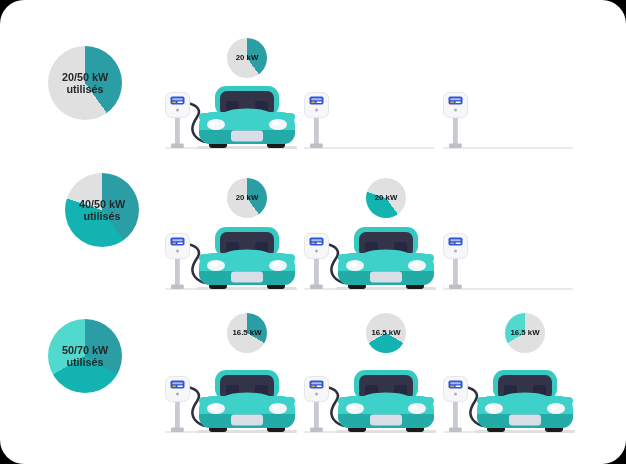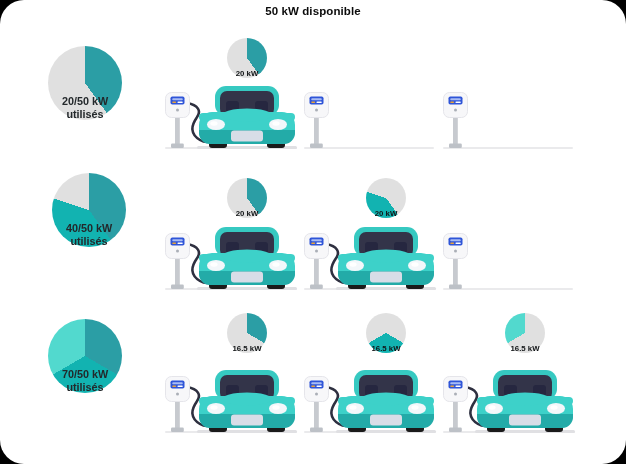--- a/index.html
+++ b/index.html
@@ -1,19 +1,19 @@
 <!DOCTYPE html>
 <html><head>
 <meta charset="utf-8">
 <style>
   html,body{margin:0;padding:0;background:#000;font-family:"Liberation Sans",sans-serif;}
   .canvas{position:relative;width:626px;height:464px;background:#ffffff;border-radius:24px;overflow:hidden;}
   .title{position:absolute;top:5px;left:0;right:0;text-align:center;
          font-size:11.5px;font-weight:800;color:#0b0b0b;letter-spacing:.1px;}
-  .pie{position:absolute;border-radius:50%;display:flex;align-items:flex-end;justify-content:center;}
+  .pie{position:absolute;border-radius:50%;display:flex;align-items:center;justify-content:center;}
   .pie-big{width:74px;height:74px;}
   .pie-small{width:40px;height:40px;}
   .pie-label{text-align:center;font-weight:700;font-size:10.8px;line-height:12.5px;color:#23282b;}
   .pie-small .pie-label{font-size:7.8px;font-weight:700;color:#111416;line-height:1;}
   .ground{position:absolute;height:2px;background:#EAEAEC;border-radius:1px;}
   .car-shadow{position:absolute;height:3px;background:#E0E0E3;border-radius:2px;}
   .abs{position:absolute;}
   .defs{position:absolute;width:0;height:0;overflow:hidden;}
 </style>
 </head>
@@ -50,21 +50,20 @@
       <circle cx="12.5" cy="18" r="1.5" fill="#ABAFB7"></circle>
     </symbol>
     <symbol id="sym-cable" viewBox="0 0 26 50">
       <path d="M1,7 C12,9 16,15 10.5,22 C5,30 4,38 14,44 C16.5,45.5 19,46 21,46" fill="none" stroke="#2E3040" stroke-width="2.6" stroke-linecap="round"></path>
     </symbol>
   </defs>
 </svg>
 
 <div class="canvas">
 
-  <div class="title">50 kW disponible</div>
 
   <div class="pie pie-big" style="left: 48px; top: 46px; background: conic-gradient(rgb(43, 158, 165) 0deg, rgb(43, 158, 165) 144deg, rgb(224, 224, 224) 144deg, rgb(224, 224, 224) 360deg);">
     <div class="pie-label">
       <div>20/50 kW</div>
       <div>utilisés</div>
     </div>
   </div>
 
   <div class="ground" style="left:165px;top:147px;width:132px"></div>
   <div class="ground" style="left:304px;top:147px;width:130px"></div>
@@ -84,21 +83,21 @@
       <use href="#sym-station"></use>
     </svg>
   <svg class="abs" style="left:199px;top:86px" width="96" height="62">
       <use href="#sym-car"></use>
     </svg>
 
   <div class="pie pie-small" style="left: 227px; top: 38px; background: conic-gradient(rgb(43, 158, 165) 0deg, rgb(43, 158, 165) 144deg, rgb(224, 224, 224) 144deg, rgb(224, 224, 224) 360deg);">
     <div class="pie-label">20 kW</div>
   </div>
 
-  <div class="pie pie-big" style="left: 52px; top: 173px; background: conic-gradient(rgb(43, 158, 165) 0deg, rgb(43, 158, 165) 144deg, rgb(18, 179, 177) 144deg, rgb(18, 179, 177) 288deg, rgb(224, 224, 224) 288deg, rgb(224, 224, 224) 360deg);">
+  <div class="pie pie-big" style="left: 65px; top: 173px; background: conic-gradient(rgb(43, 158, 165) 0deg, rgb(43, 158, 165) 144deg, rgb(18, 179, 177) 144deg, rgb(18, 179, 177) 288deg, rgb(224, 224, 224) 288deg, rgb(224, 224, 224) 360deg);">
     <div class="pie-label">
       <div>40/50 kW</div>
       <div>utilisés</div>
     </div>
   </div>
 
   <div class="ground" style="left:165px;top:288px;width:132px"></div>
   <div class="ground" style="left:304px;top:288px;width:132px"></div>
   <div class="ground" style="left:443px;top:288px;width:130px"></div>
   <div class="car-shadow" style="left:197px;top:287px;width:100px"></div>
@@ -128,21 +127,21 @@
 
   <div class="pie pie-small" style="left: 227px; top: 178px; background: conic-gradient(rgb(43, 158, 165) 0deg, rgb(43, 158, 165) 144deg, rgb(224, 224, 224) 144deg, rgb(224, 224, 224) 360deg);">
     <div class="pie-label">20 kW</div>
   </div>
   <div class="pie pie-small" style="left: 366px; top: 178px; background: conic-gradient(rgb(224, 224, 224) 0deg, rgb(224, 224, 224) 144deg, rgb(18, 179, 177) 144deg, rgb(18, 179, 177) 288deg, rgb(224, 224, 224) 288deg, rgb(224, 224, 224) 360deg);">
     <div class="pie-label">20 kW</div>
   </div>
 
   <div class="pie pie-big" style="left: 48px; top: 319px; background: conic-gradient(rgb(43, 158, 165) 0deg, rgb(43, 158, 165) 120deg, rgb(18, 179, 177) 120deg, rgb(18, 179, 177) 240deg, rgb(82, 217, 206) 240deg, rgb(82, 217, 206) 360deg);">
     <div class="pie-label">
-      <div>70/50 kW</div>
+      <div>50/70 kW</div>
       <div>utilisés</div>
     </div>
   </div>
 
   <div class="ground" style="left:165px;top:431px;width:132px"></div>
   <div class="ground" style="left:304px;top:431px;width:132px"></div>
   <div class="ground" style="left:443px;top:431px;width:132px"></div>
   <div class="car-shadow" style="left:197px;top:430px;width:100px"></div>
   <div class="car-shadow" style="left:336px;top:430px;width:100px"></div>
   <div class="car-shadow" style="left:475px;top:430px;width:100px"></div>

